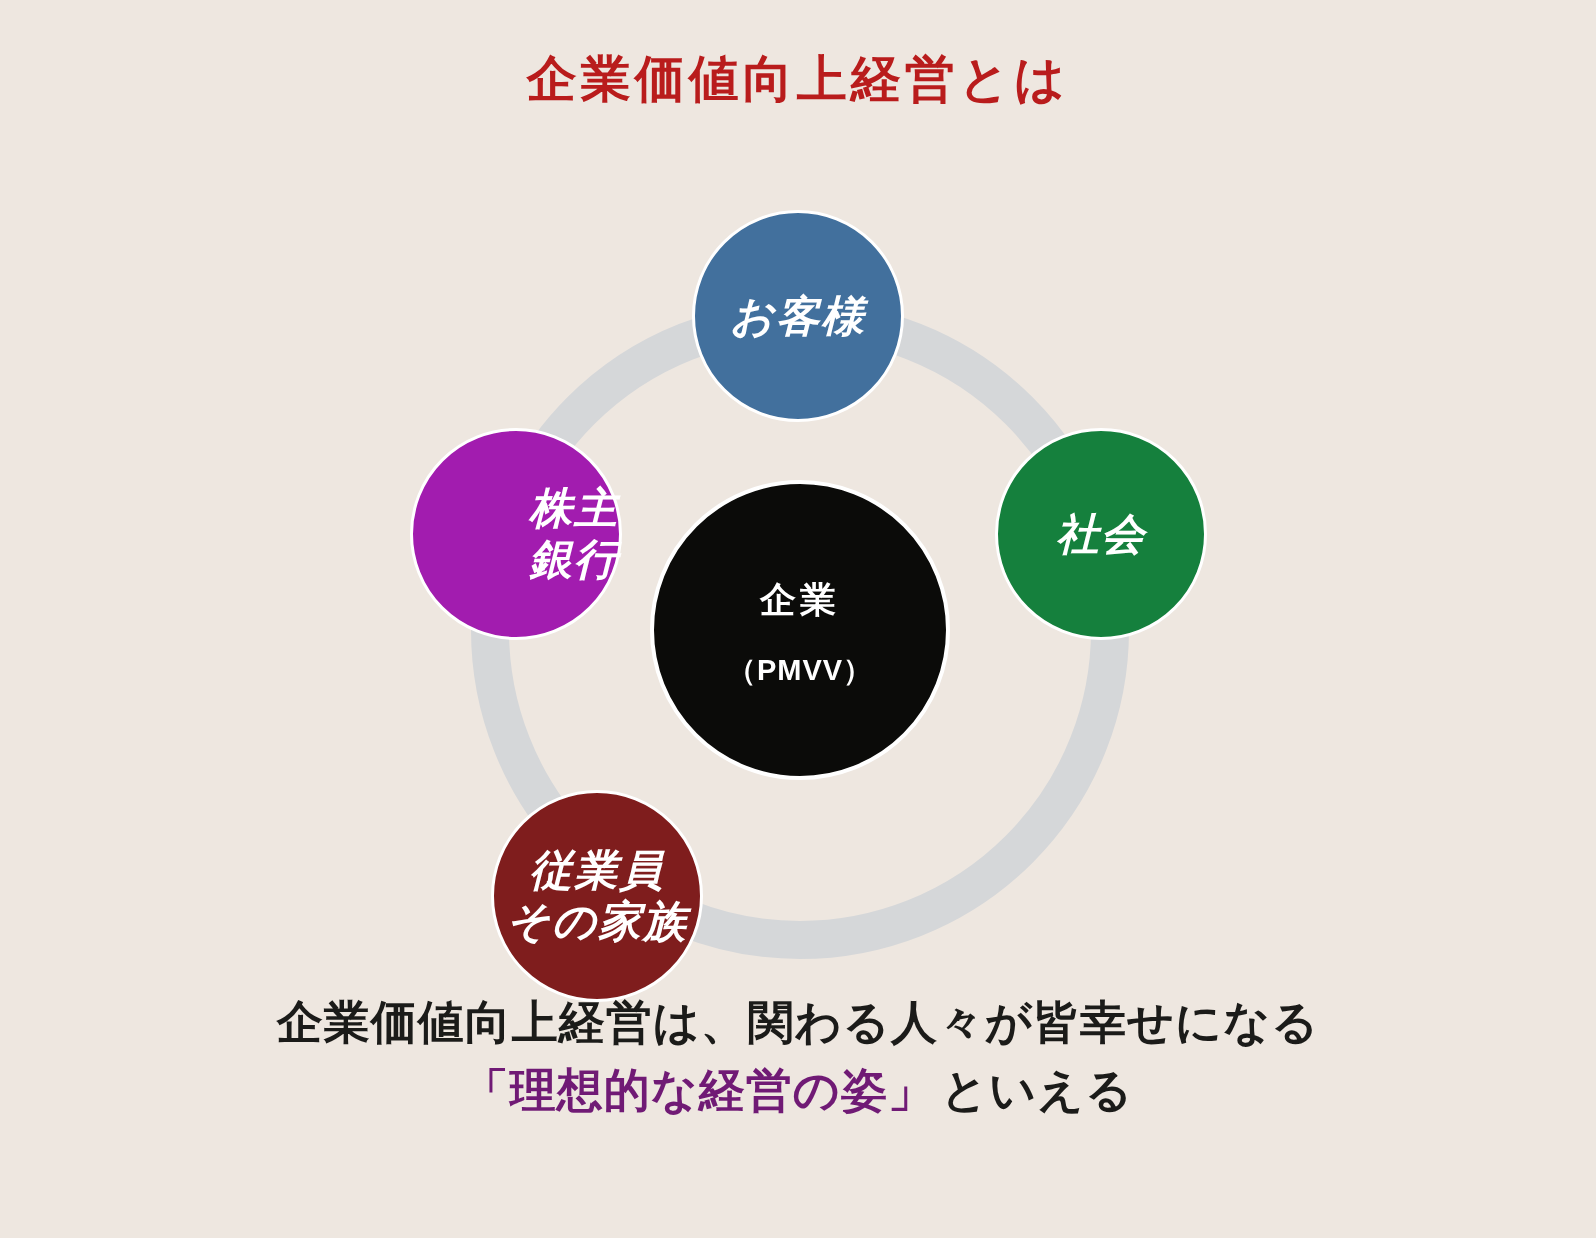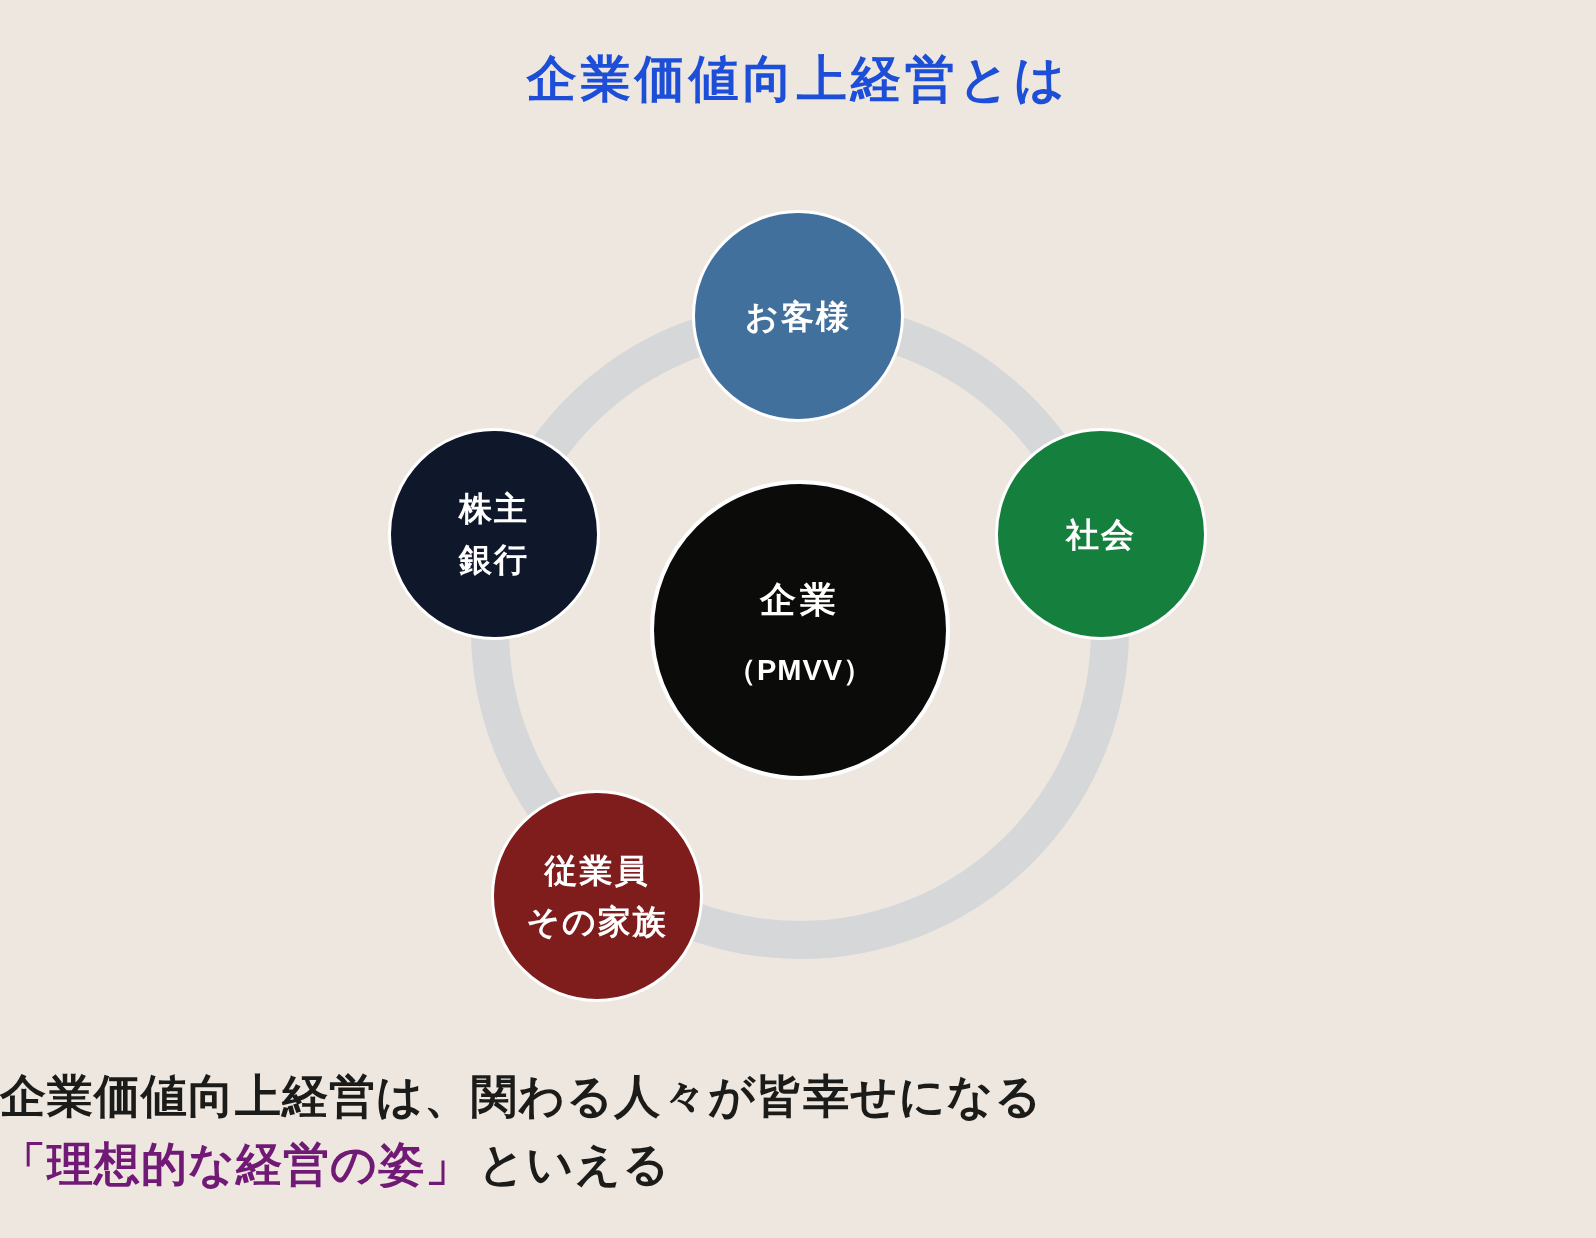--- a/index.html
+++ b/index.html
@@ -21,21 +21,21 @@
   
   .title {
     position: absolute;
     top: 44px;
     left: 0;
     width: 100%;
     text-align: center;
     font-size: 50px;
     line-height: 70px;
     letter-spacing: 4px;
-    color: #1d4ed8;
+    color: #b91c1c;
   }
 
   
   .ring {
     position: absolute;
     left: 471px;
     top: 301px;
     width: 582px;
     height: 582px;
     border: 38px solid #D5D7D9;
@@ -48,48 +48,49 @@
     flex-direction: column;
     align-items: center;
     justify-content: center;
     text-align: center;
     color: #FFFFFF;
   }
   .satellite {
     width: 206px;
     height: 206px;
     border: 3px solid #FFFFFF;
-    font-size: 33px;
+    font-size: 43px;
     line-height: 51px;
     letter-spacing: 2px;
+    font-style: italic;
   }
   .sat-customers   { left: 692px; top: 210px; background: #42709D; }
-  .sat-shareholders{ left: 388px; top: 428px; background: #0f172a; }
+  .sat-shareholders{ left: 410px; top: 428px; background: #a21caf; align-items: flex-end; }
   .sat-society     { left: 995px; top: 428px; background: #15803d; }
   .sat-employees   { left: 491px; top: 790px; background: #7f1d1d; }
   .sat-partners    { left: 879px; top: 790px; background: #A2BEE2; }
 
   .center-circle {
     left: 650px;
     top: 480px;
     width: 292px;
     height: 292px;
     border: 4px solid #FFFFFF;
     background: #0B0B09;
   }
   .center-line1 { font-size: 36px; line-height: 80px; letter-spacing: 4px; }
   .center-line2 { font-size: 29px; line-height: 60px; letter-spacing: 1px; }
 
   
   .footer {
     position: absolute;
-    top: 1062px;
+    top: 988px;
     left: 0;
     width: 100%;
-    text-align: left;
+    text-align: center;
     font-size: 46px;
     line-height: 68px;
     letter-spacing: 1px;
     color: #1B1B19;
   }
   .footer .highlight { color: #701a75; }
   .footer .rest { margin-left: 6px; margin-top: 24px; }
 </style>
 </head>
 <body>

